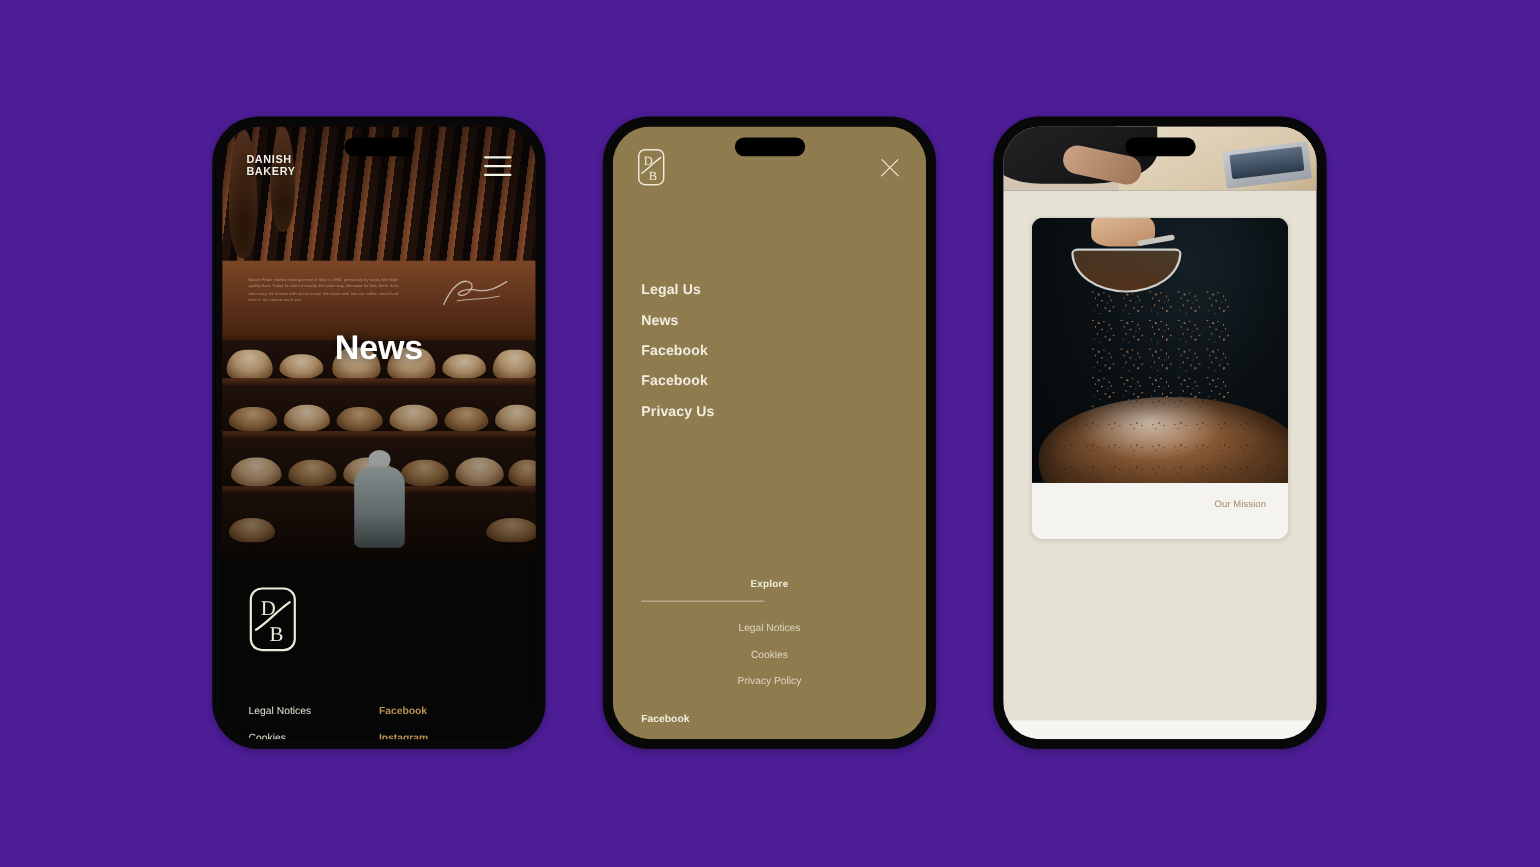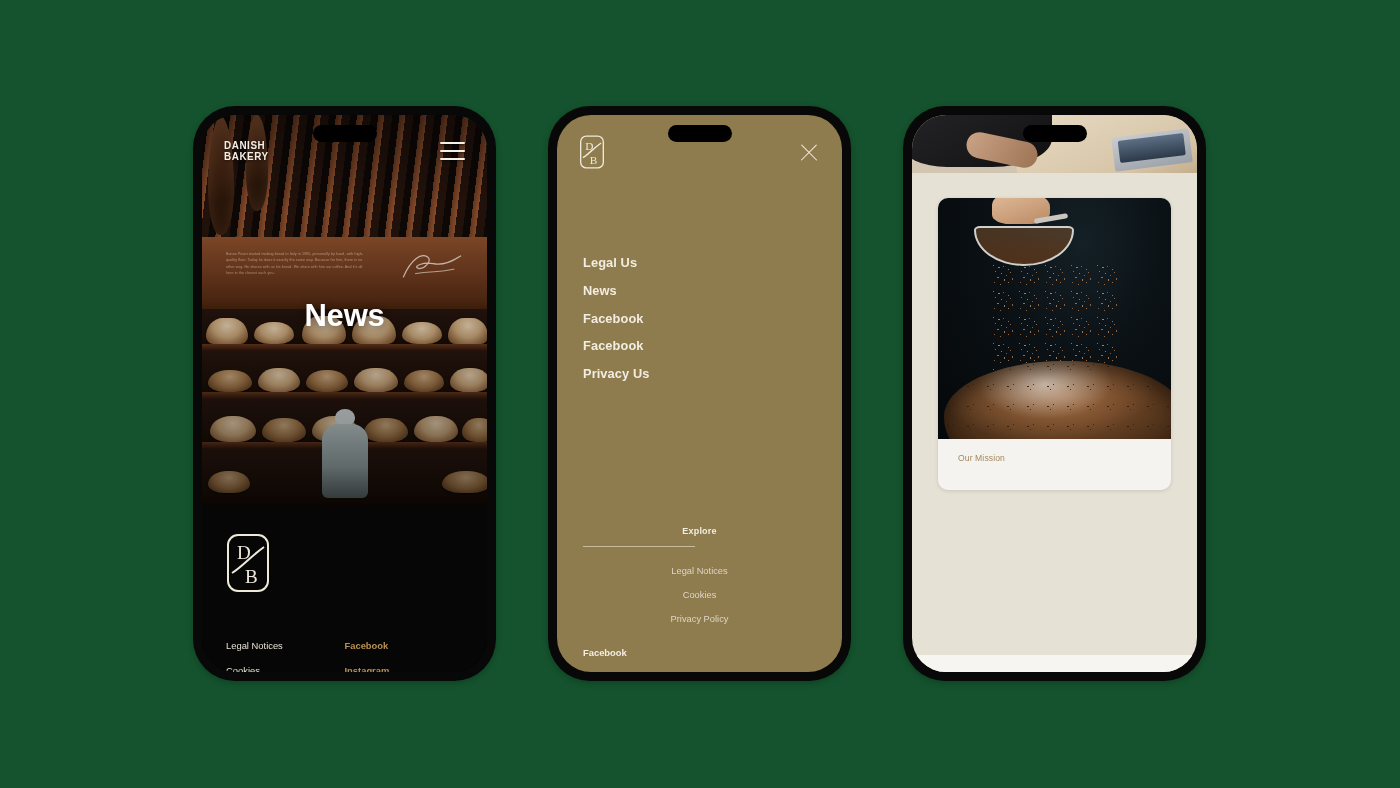--- a/index.html
+++ b/index.html
@@ -2,21 +2,21 @@
 <html><head>
 <meta charset="utf-8">
 <style>
   * { box-sizing: border-box; margin: 0; padding: 0; }
   html, body {
     width: 1400px; height: 788px;
     background: #e5e3d8;
     font-family: "Liberation Sans", sans-serif;
     overflow: hidden;
   }
-  .stage { position: relative; width: 1400px; height: 788px; background: #14532d; }
+  .stage { position: relative; width: 1400px; height: 788px; background: #4c1d95; }
 
   
   .phone {
     position: absolute;
     width: 303px; height: 575px;
     background: #080808;
     border-radius: 42px;
     box-shadow: 0 2px 6px rgba(0,0,0,.22);
     padding: 9px;
   }
@@ -294,21 +294,21 @@
     position: absolute; inset: 0;
     background:
       radial-gradient(1.1px 1.1px at 20% 26%, #2a1a0e 60%, transparent 61%),
       radial-gradient(1.2px 1.2px at 48% 18%, #32200f 60%, transparent 61%),
       radial-gradient(1px 1px at 70% 30%, #2c1c0f 60%, transparent 61%),
       radial-gradient(1.2px 1.2px at 34% 44%, #35220f 60%, transparent 61%);
     background-size: 20px 20px;
     border-radius: inherit;
     opacity: .85;
   }
-  .mission-text { padding: 14px 20px 22px; }
+  .mission-text { padding: 14px 20px 22px; text-align: right; }
   .mission-kicker {
     color: #a48a5c; font-size: 8.6px; letter-spacing: .1px; margin-bottom: 5px;
   }
   .mission-body {
     color: #101010; font-size: 12.2px; line-height: 17.6px; letter-spacing: -.1px;
   }
   .p3-bottom-bar {
     position: absolute; left: 0; right: 0; bottom: 0; height: 17px;
     background: #f6f5f2;
   }

